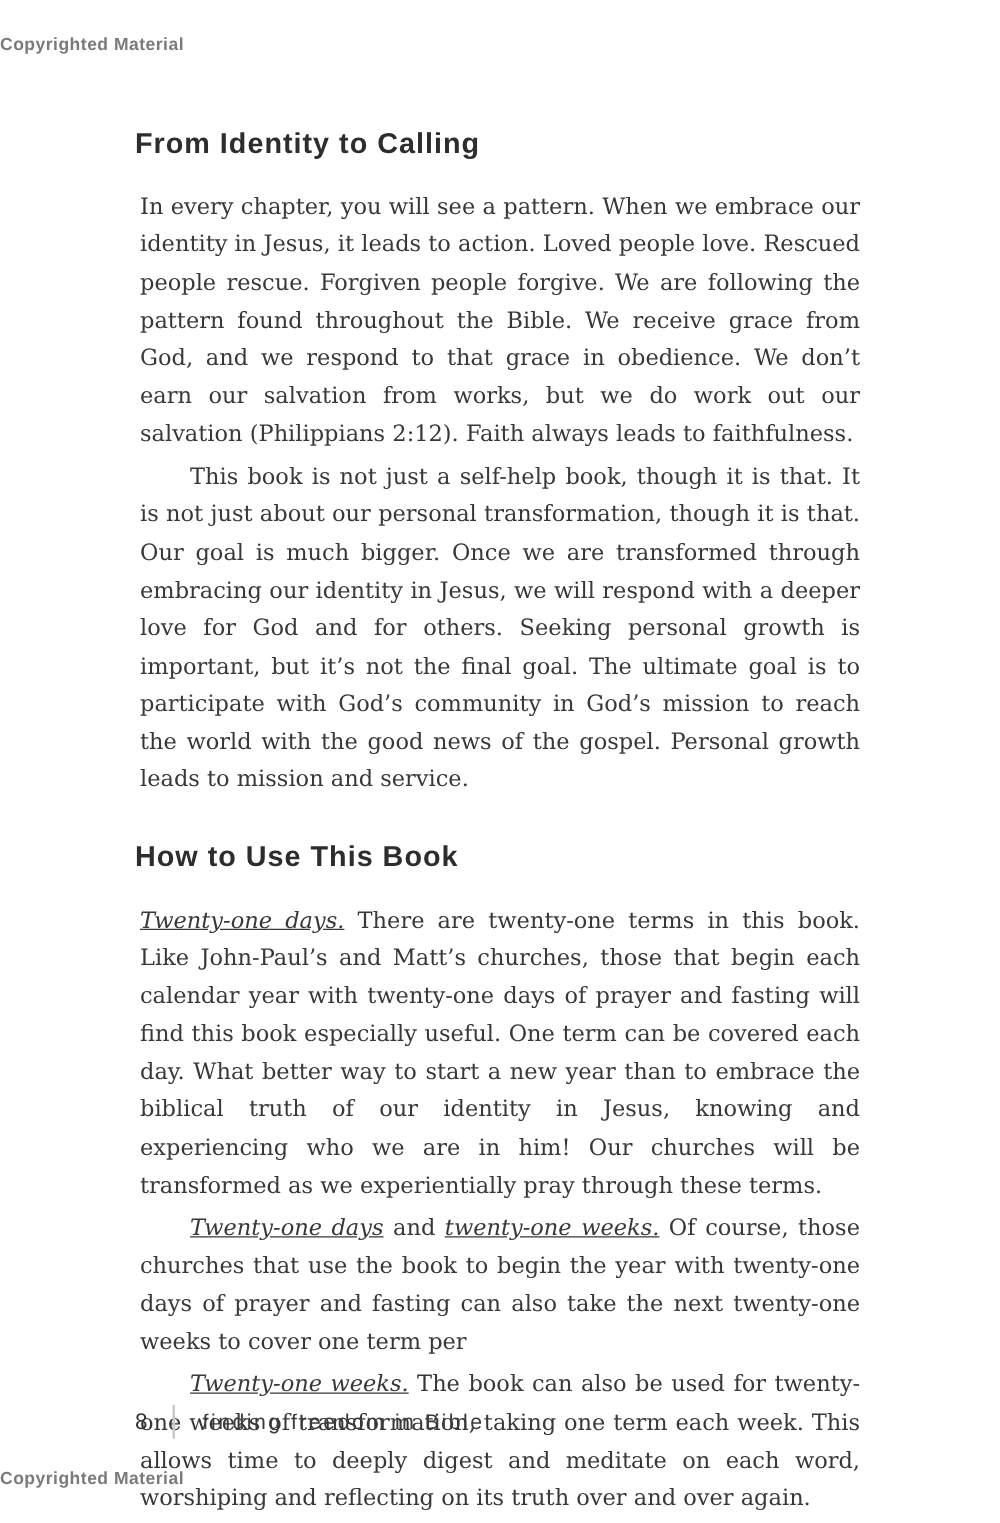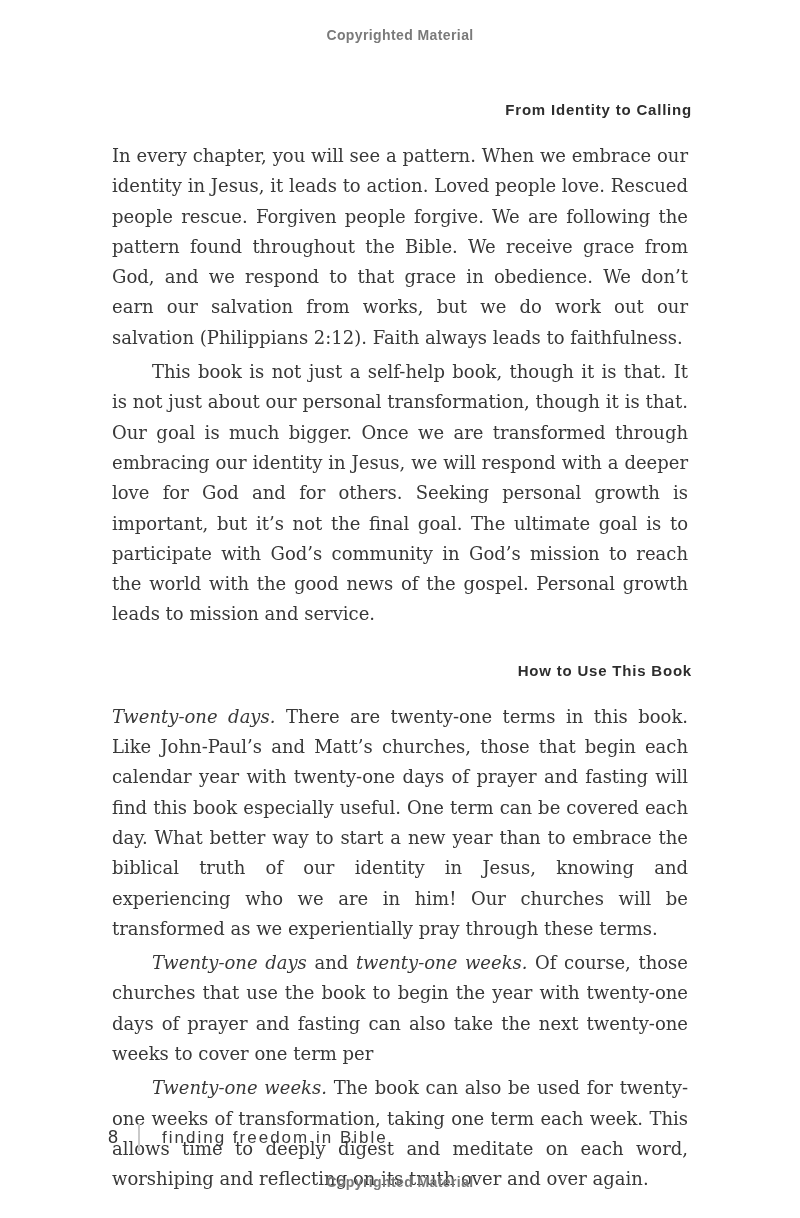--- a/index.html
+++ b/index.html
@@ -12,56 +12,55 @@
   }
   .page {
     position: relative;
     width: 800px;
     height: 1218px;
     background: var(--page-background, #ffffff);
   }
   .copyright {
     position: absolute;
     left: 0; right: 0;
-    text-align: center;
     font-family: "Liberation Sans", sans-serif;
     font-size: 14px;
     font-weight: 700;
     letter-spacing: 0.4px;
     color: var(--copyright-text, #7a7a7a);
   }
   .copyright.top { top: 27px; }
   .copyright.bottom { top: 1174px; }
   .column {
     position: absolute;
     top: 0;
     left: 108px;
     width: 584px;
   }
   .section-heading {
     margin: 0;
-    text-align: right;
+    text-align: left;
     font-family: "Liberation Sans", sans-serif;
-    font-size: 15px;
+    font-size: 23px;
     font-weight: 700;
     letter-spacing: 0.8px;
     color: var(--heading-text, #2d2d2d);
   }
   .section-heading.first { margin-top: 101px; margin-bottom: 23px; }
   .section-heading.second { margin-top: 32px; margin-bottom: 23px; }
   .body-para {
     margin: 4px;
     font-family: "DejaVu Serif", "Liberation Serif", serif;
     font-size: 18px;
     line-height: 30.3px;
     text-align: justify;
     color: var(--body-text, #383838);
   }
   .body-para.indent { text-indent: 40px; }
-  .body-para em { font-style: italic; }
+  .body-para em { font-style: italic; text-decoration: underline; }
   .footer {
     position: absolute;
     top: 1124px;
     left: 108px;
     display: flex;
     align-items: center;
     color: var(--body-text, #383838);
   }
   .footer .page-num {
     font-size: 18px;

